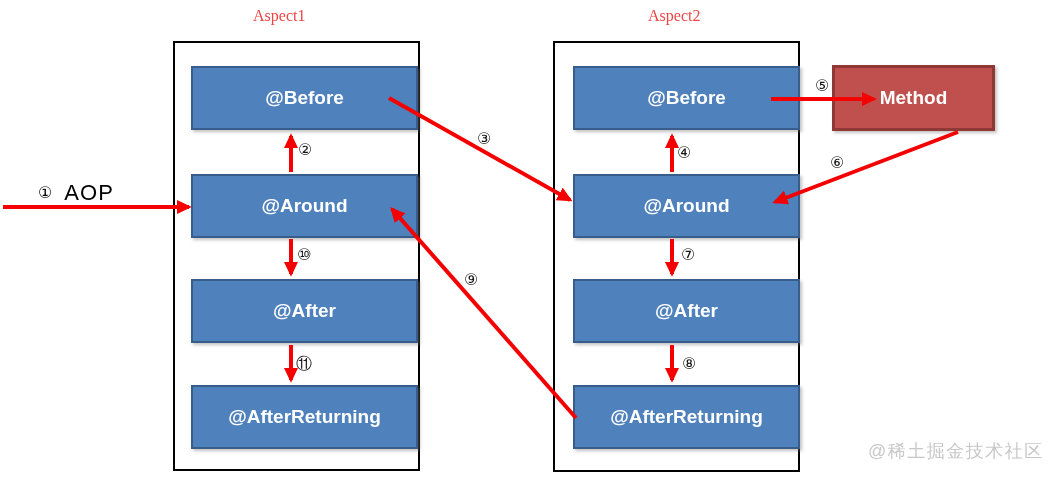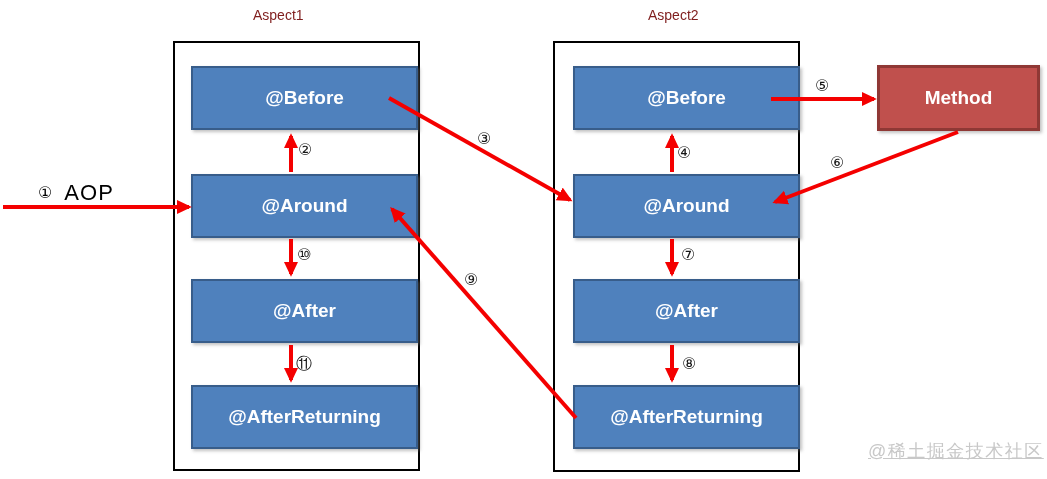--- a/index.html
+++ b/index.html
@@ -6,22 +6,22 @@
   #canvas{
     position:relative;width:1047px;height:479px;background:#ffffff;
     font-family:"Liberation Sans",sans-serif;overflow:hidden;
   }
   .group{
     position:absolute;background:#ffffff;
     border:2px solid var(--container-border,#000000);
     box-sizing:border-box;
   }
   .grp-title{
-    position:absolute;font-family:Liberation Sans, sans-serif;
-    font-size:14px;color:#7f1d1d;white-space:nowrap;
+    position:absolute;font-family:Liberation Serif, serif;
+    font-size:16px;color:#ef4444;white-space:nowrap;
   }
   .node{
     position:absolute;width:227px;height:64px;box-sizing:border-box;
     display:flex;align-items:center;justify-content:center;
     color:#ffffff;font-size:19px;font-weight:bold;white-space:nowrap;
     box-shadow:2px 2px 3px rgba(120,120,120,0.45);
   }
   .aspect-node{
     background:var(--aspect-box-fill,#4f81bd);
     border:2px solid var(--aspect-box-border,#385d8a);
@@ -39,21 +39,21 @@
     font-size:16px;color:#161616;line-height:1;white-space:nowrap;
   }
   .entry{
     position:absolute;display:flex;align-items:center;gap:12px;
     color:#000;white-space:nowrap;
   }
   .entry .n{font-family:"DejaVu Sans",sans-serif;font-size:16px;line-height:1;}
   .entry .t{font-size:22px;letter-spacing:1px;}
   .watermark{
     position:absolute;color:var(--watermark-color,#c8c8c8);
-    font-size:18px;letter-spacing:1.5px;white-space:nowrap;text-decoration:underline;
+    font-size:18px;letter-spacing:1.5px;white-space:nowrap;
   }
 </style>
 </head>
 <body>
 
 <div id="canvas">
 
   <div class="grp-title" style="left:253px;top:7px;">Aspect1</div>
   <div class="grp-title" style="left:648px;top:7px;">Aspect2</div>
 
@@ -63,21 +63,21 @@
   <div class="node aspect-node" style="left:191px;top:66px;">@Before</div>
   <div class="node aspect-node" style="left:191px;top:174px;">@Around</div>
   <div class="node aspect-node" style="left:191px;top:279px;">@After</div>
   <div class="node aspect-node" style="left:191px;top:385px;">@AfterReturning</div>
 
   <div class="node aspect-node" style="left:573px;top:66px;">@Before</div>
   <div class="node aspect-node" style="left:573px;top:174px;">@Around</div>
   <div class="node aspect-node" style="left:573px;top:279px;">@After</div>
   <div class="node aspect-node" style="left:573px;top:385px;">@AfterReturning</div>
 
-  <div class="node method-node" style="left:832px;top:65px;margin-left:45px;">Method</div>
+  <div class="node method-node" style="left:832px;top:65px;">Method</div>
 
   <svg class="arrows" width="1047" height="479" viewBox="0 0 1047 479">
     <defs>
       <marker id="ah" markerWidth="4.2" markerHeight="3.8" refX="3.1" refY="1.8" orient="auto" markerUnits="strokeWidth">
         <path class="ah" d="M0,0 L3.8,1.8 L0,3.6 Z"></path>
       </marker>
     </defs>
     <line x1="3" y1="207" x2="189" y2="207" marker-end="url(#ah)"></line>
     <line x1="291" y1="172" x2="291" y2="136" marker-end="url(#ah)"></line>
     <line x1="389" y1="98" x2="570" y2="200" marker-end="url(#ah)"></line>

